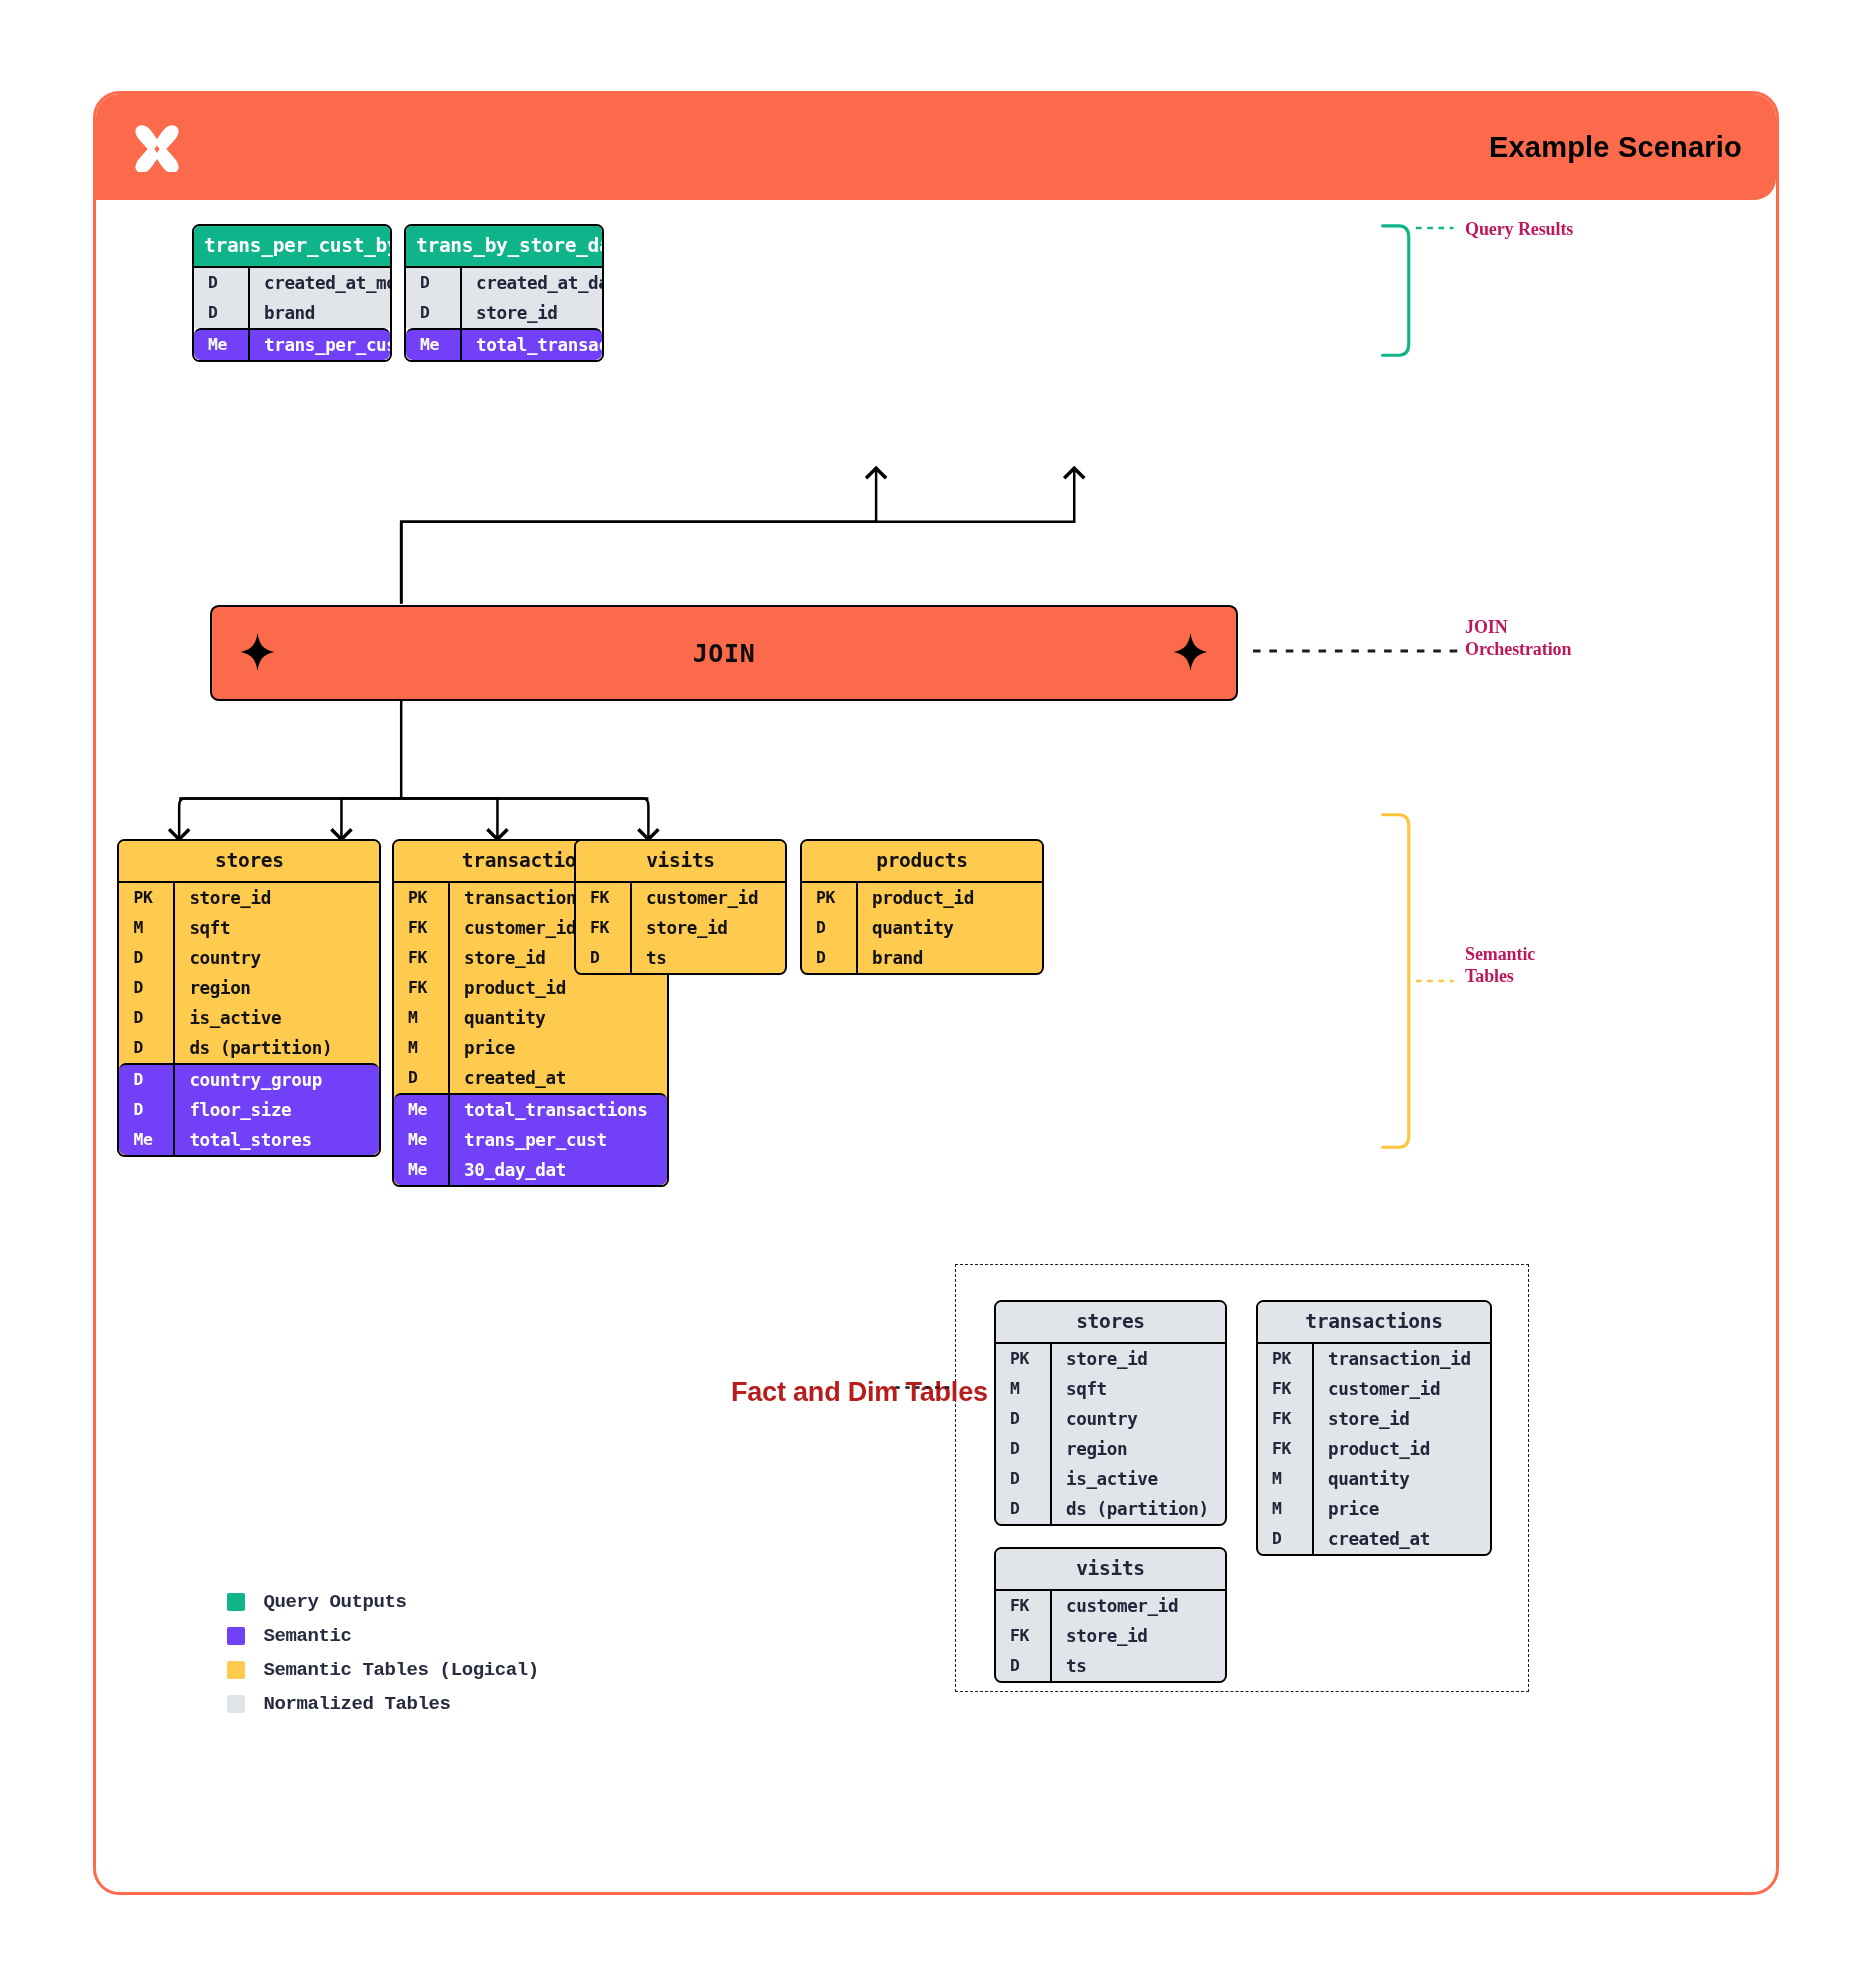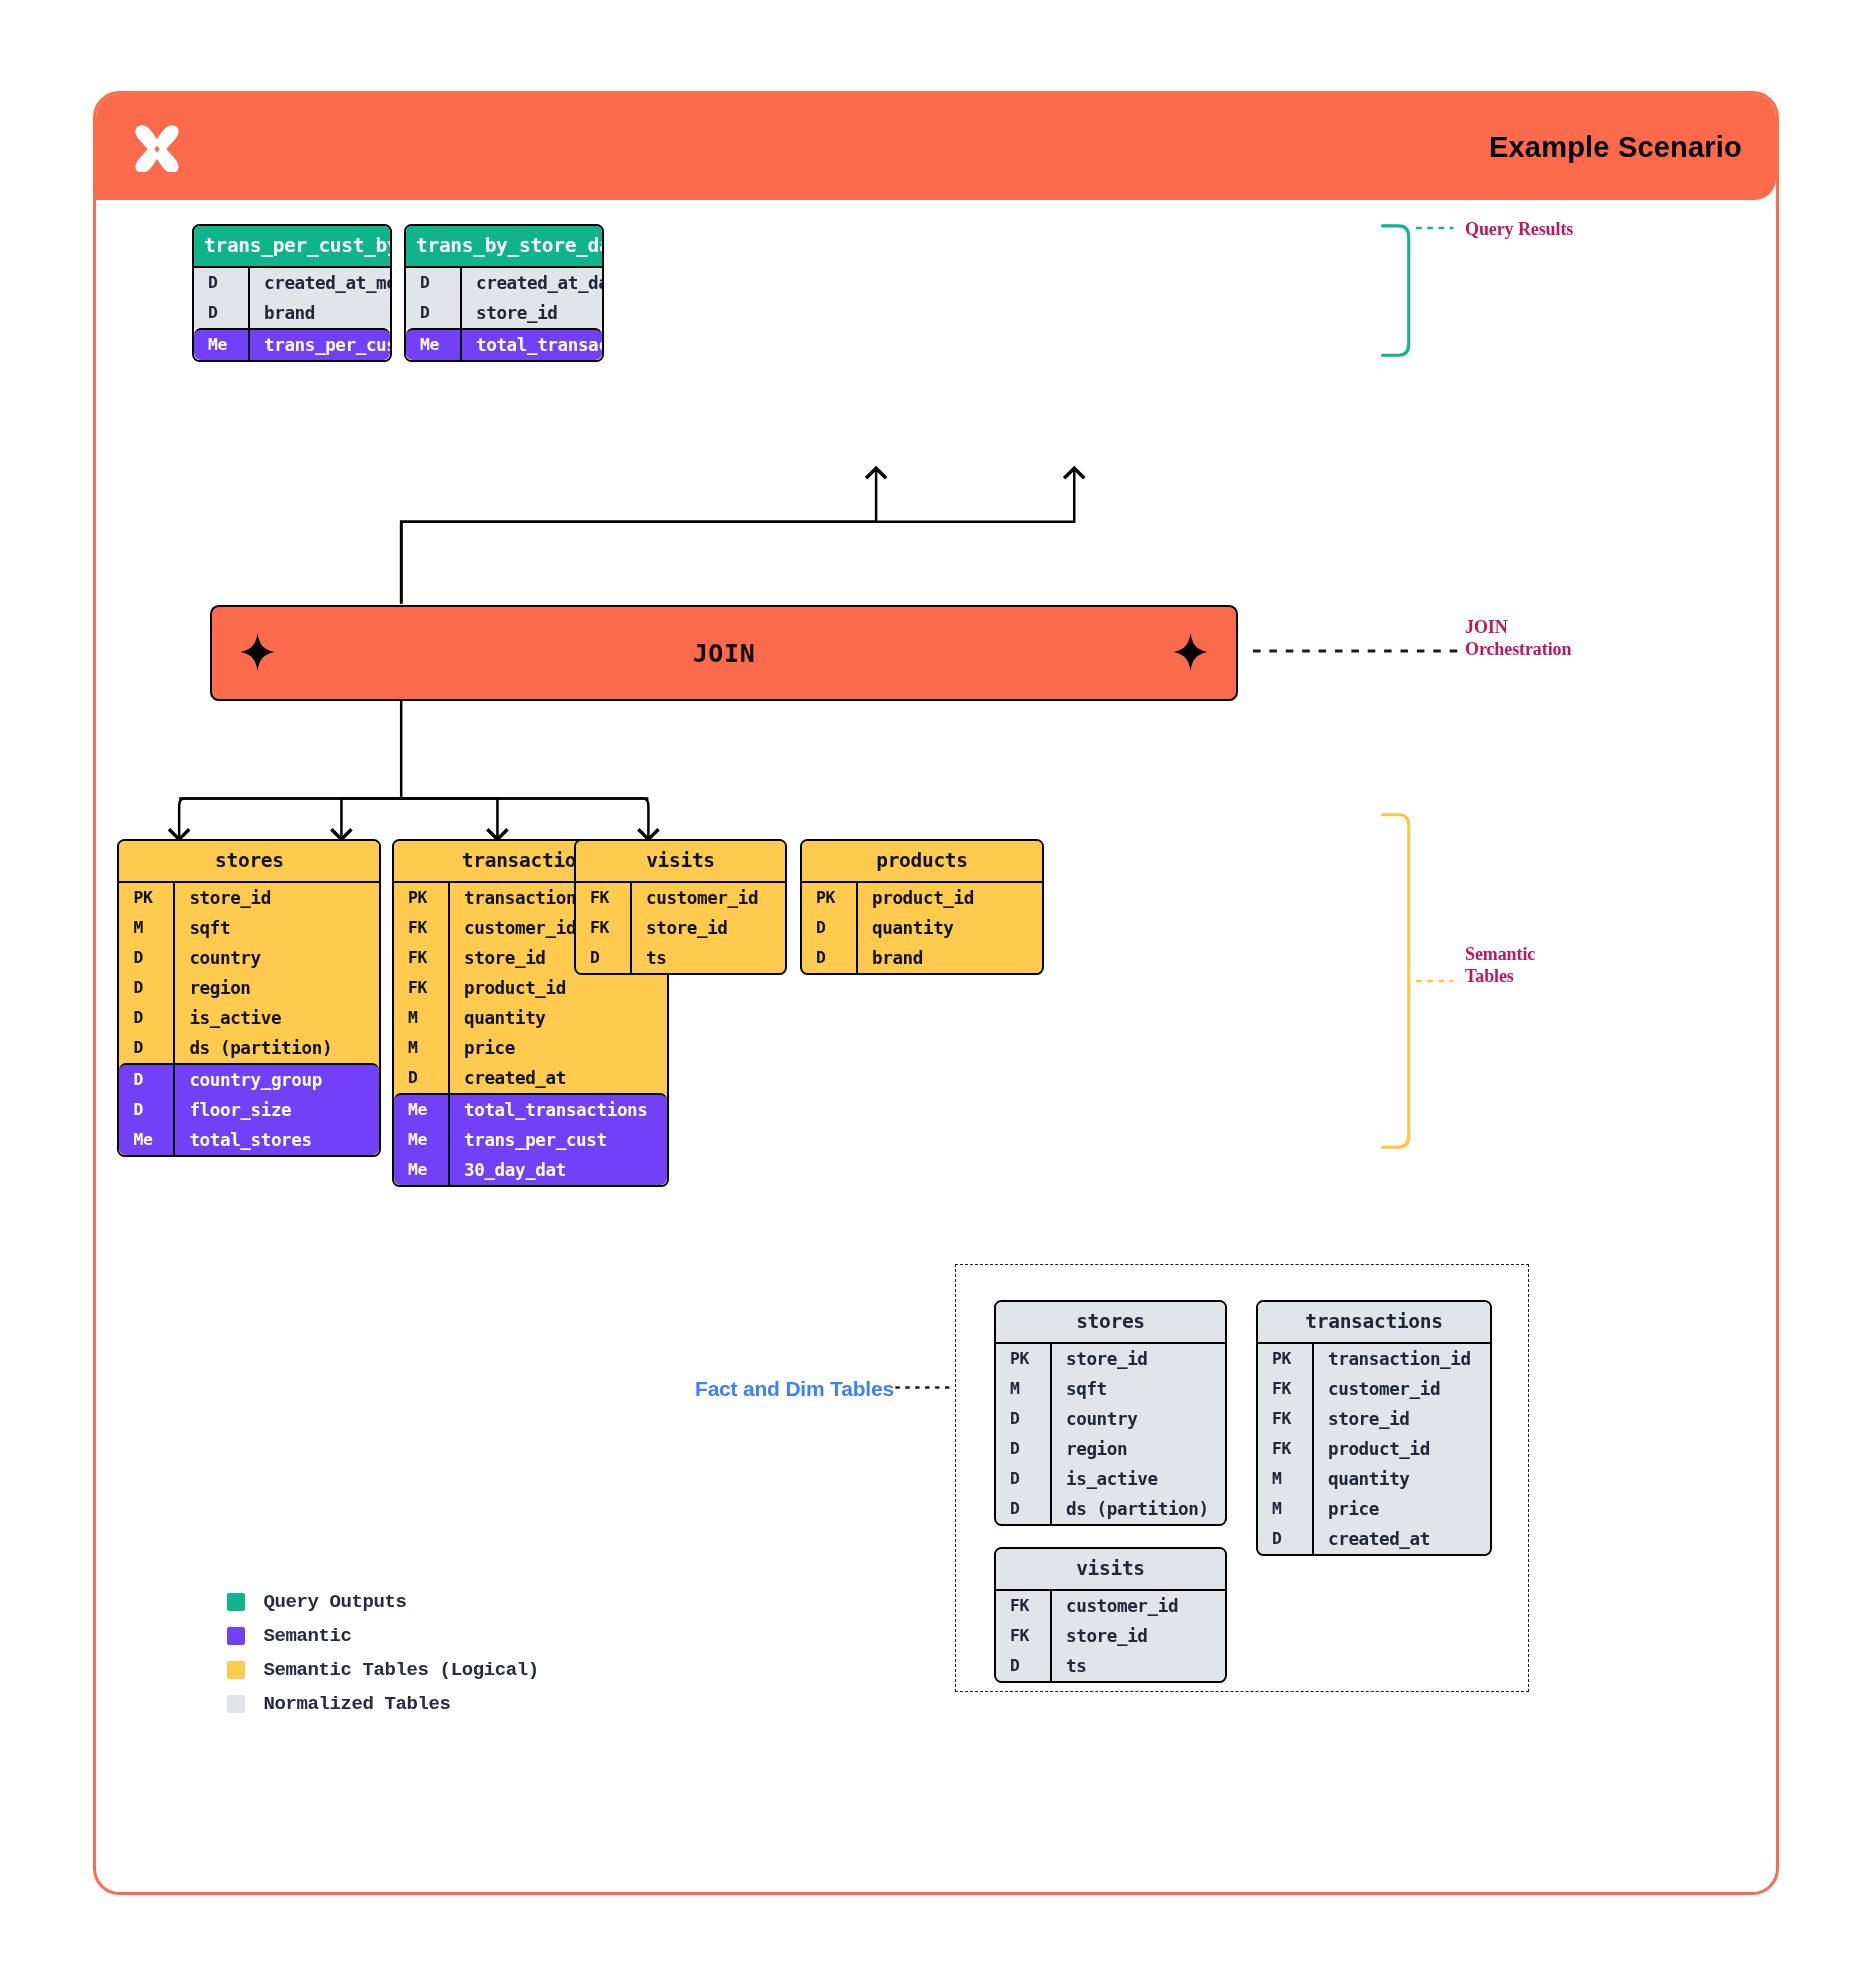--- a/index.html
+++ b/index.html
@@ -101,22 +101,22 @@
 
   
   .dash-group {
     position: absolute;
     border: 1.9px dashed #1b1b1b;
     background: transparent;
   }
   .fact-label {
     position: absolute;
     font-family: "Liberation Sans", sans-serif;
-    font-weight: 700; font-size: 21px; color:#3b82f6;
-    white-space: nowrap; letter-spacing: -0.2px;
+    font-weight: 700; font-size: 27px; color:#b91c1c;
+    white-space: nowrap; letter-spacing: -0.2px; margin-left: 36px;
   }
 
   
   .legend { position: absolute; left: 224px; top: 1585px; }
   .legend-row { display:flex; align-items:center; height: 34px; }
   .legend-sw { width: 17.6px; height: 17.6px; flex:0 0 17.6px; border-radius: 1.9px; }
   .legend-tx {
     margin-left: 19px;
     font-weight: 700; font-size: 19px; color:#262B3E;
     letter-spacing: -0.4px; white-space: nowrap;

